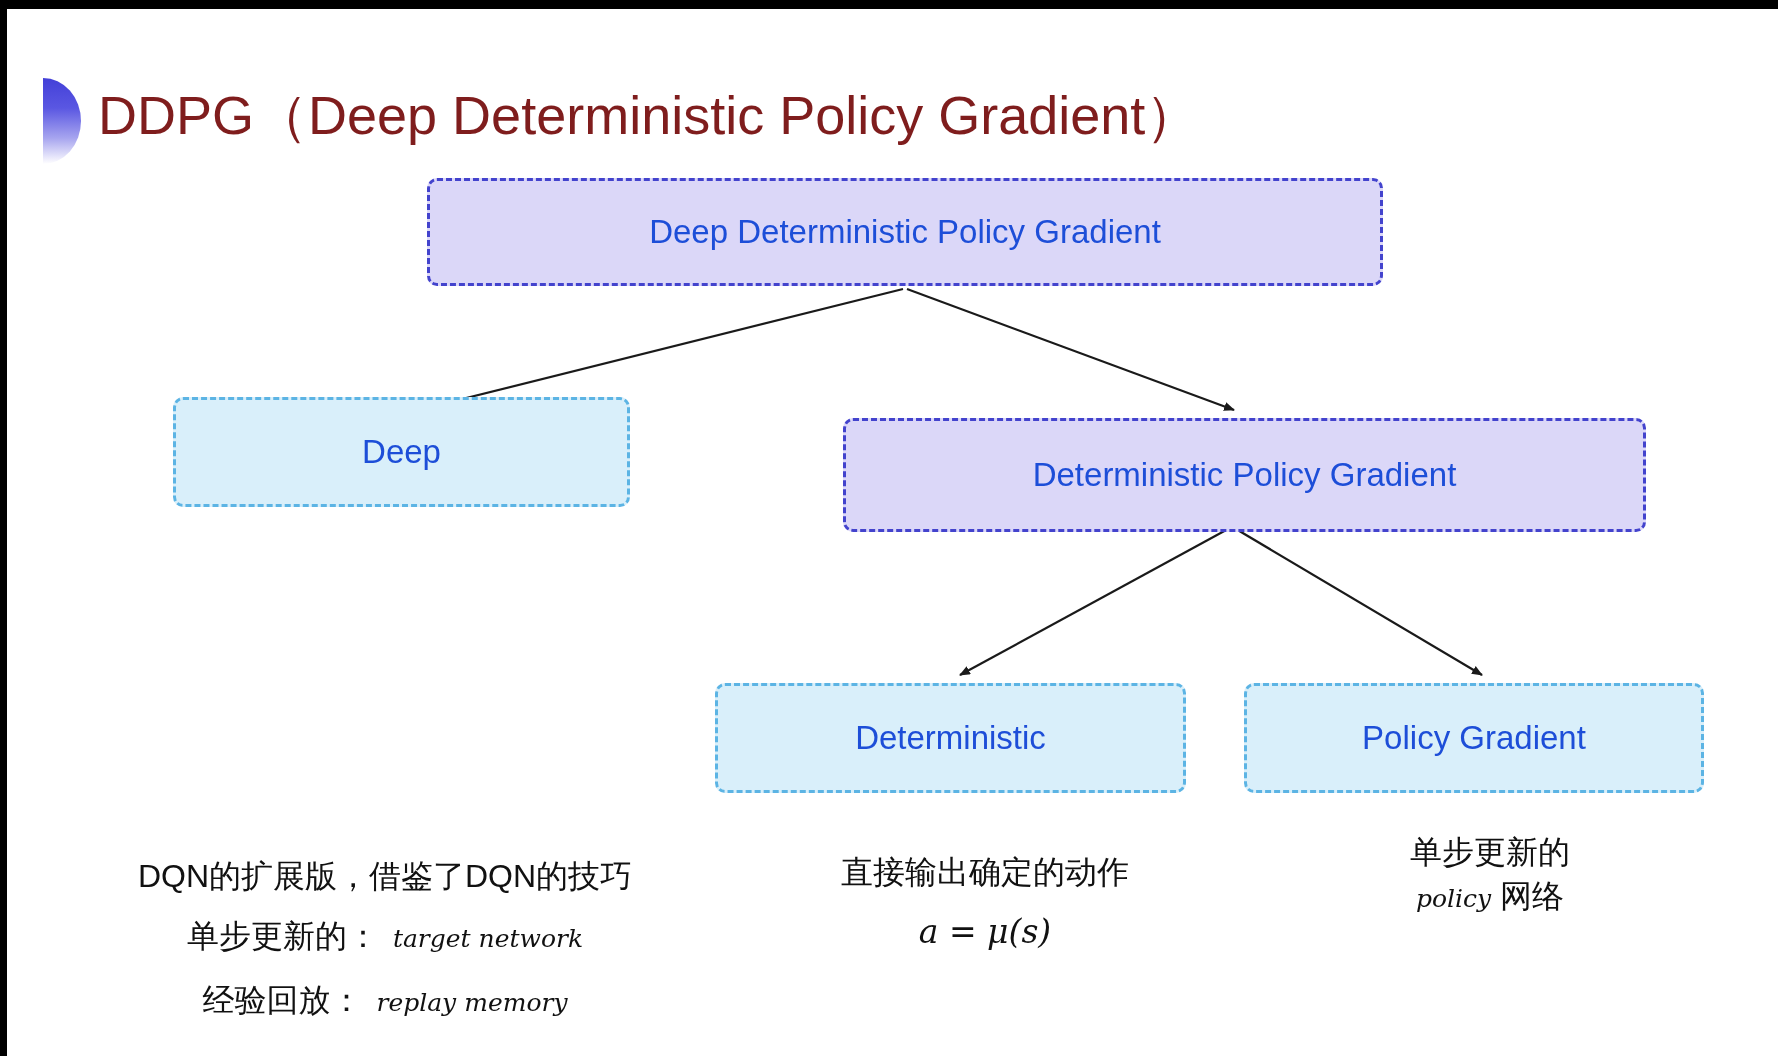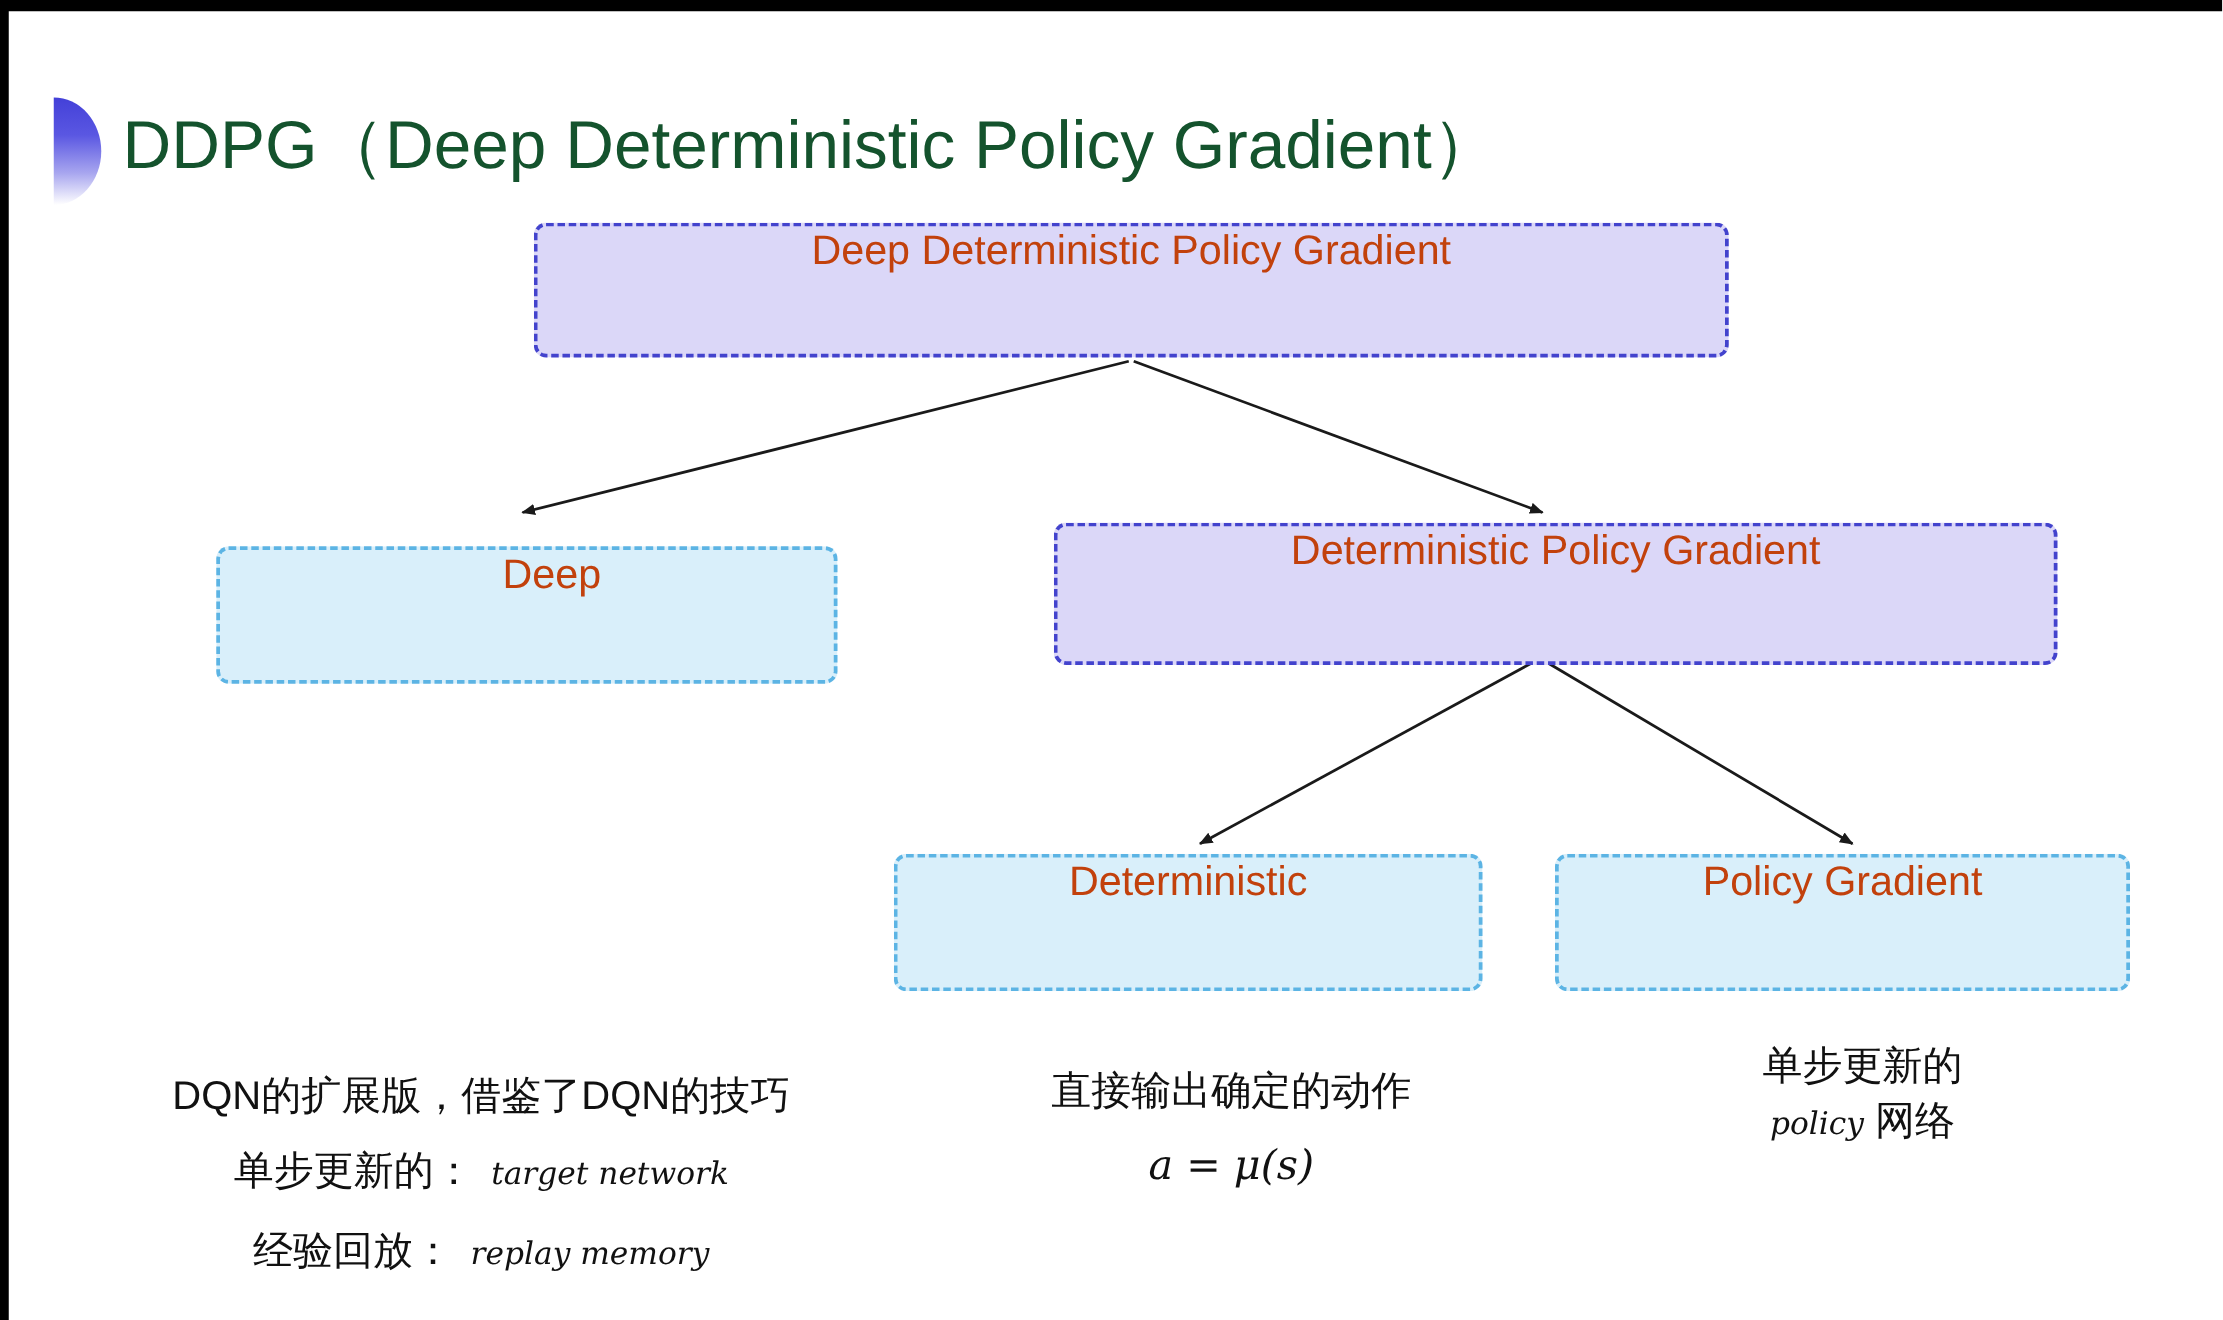--- a/index.html
+++ b/index.html
@@ -10,32 +10,32 @@
   .bar-top{position:absolute;left:0;top:0;width:1778px;height:9px;background:#000;}
   .bar-left{position:absolute;left:0;top:0;width:7px;height:1056px;background:#000;}
 
   .bullet{
     position:absolute;left:43px;top:78px;width:38px;height:86px;
     border-radius:0 100% 100% 0 / 0 50% 50% 0;
     background:linear-gradient(180deg,#4340d8 0%,#5a57e2 35%,#a7a5ef 70%,#ffffff 100%);
   }
   .title{
     position:absolute;left:98px;top:80px;margin:0;
-    font-size:54px;font-weight:400;color:#14532d;letter-spacing:0px;white-space:nowrap;
+    font-size:54px;font-weight:400;color:#7f1d1d;letter-spacing:0px;white-space:nowrap;
   }
 
   .node{
-    position:absolute;display:flex;align-items:flex-start;justify-content:center;
-    border-radius:10px;font-size:33px;color:#c2410c;white-space:nowrap;
+    position:absolute;display:flex;align-items:center;justify-content:center;
+    border-radius:10px;font-size:33px;color:#1d4ed8;white-space:nowrap;
   }
   .node.purple{background:#dbd7f8;border:3px dashed #4343cd;}
   .node.cyan{background:#d9effa;border:3px dashed #5cb4e4;}
 
   #box-root{left:427px;top:178px;width:950px;height:102px;}
-  #box-deep{left:173px;top:437px;width:451px;height:104px;padding-left:40px;}
+  #box-deep{left:173px;top:397px;width:451px;height:104px;}
   #box-dpg{left:843px;top:418px;width:797px;height:108px;}
   #box-det{left:715px;top:683px;width:465px;height:104px;}
   #box-pg{left:1244px;top:683px;width:454px;height:104px;}
 
   .arrows{position:absolute;left:0;top:0;width:1778px;height:1056px;pointer-events:none;}
 
   .note{position:absolute;transform:translateX(-50%);text-align:center;color:#111;}
   .note .line{line-height:40px;font-size:32px;white-space:nowrap;}
   .note .math{font-family:"DejaVu Serif","Liberation Serif",serif;font-style:italic;font-size:25px;}
   #note-deep{left:385px;top:856px;}

